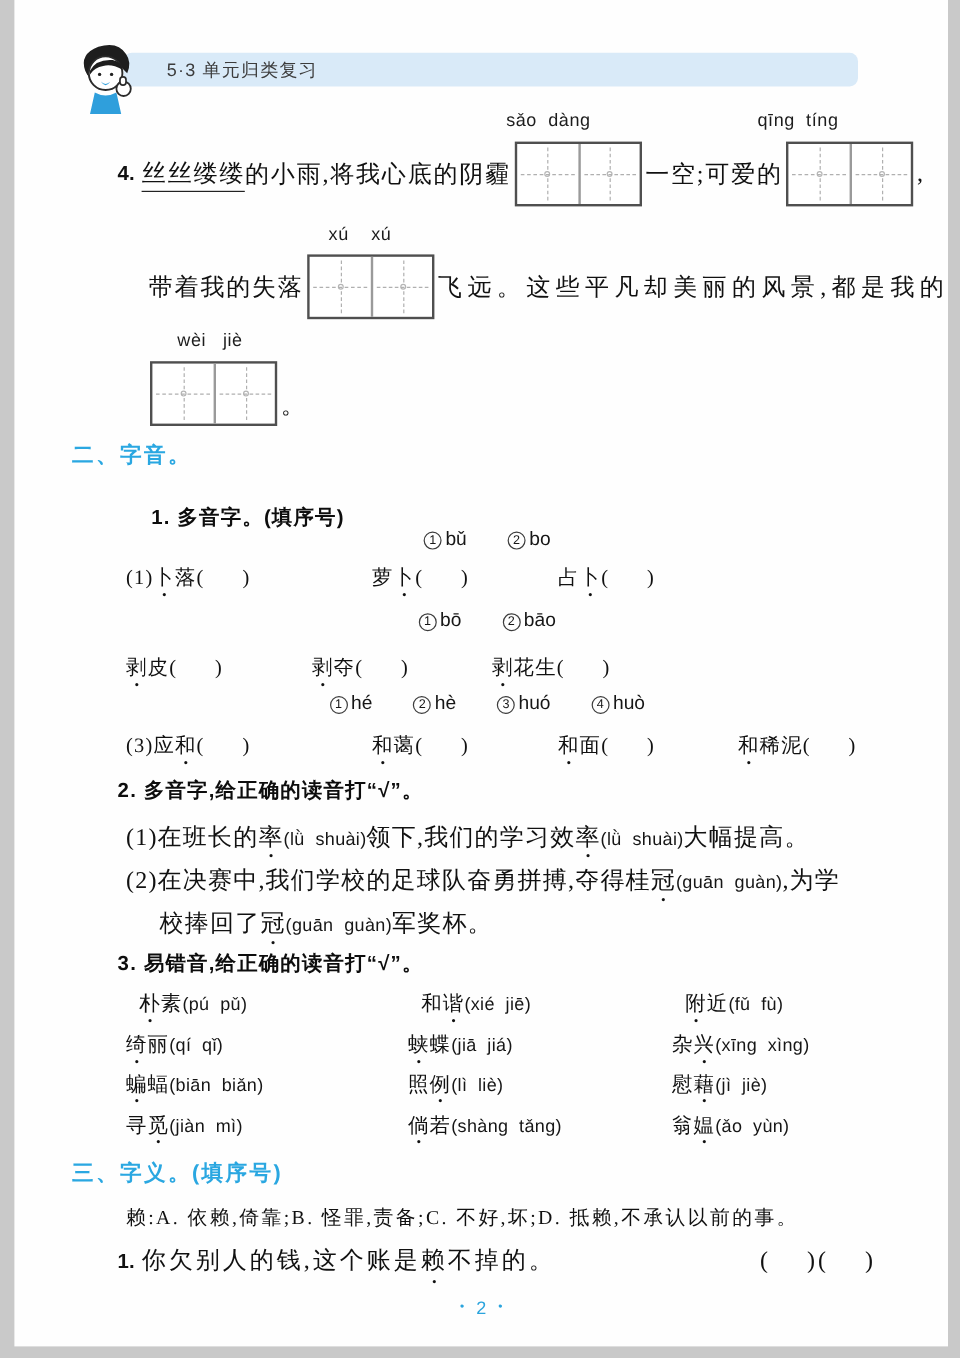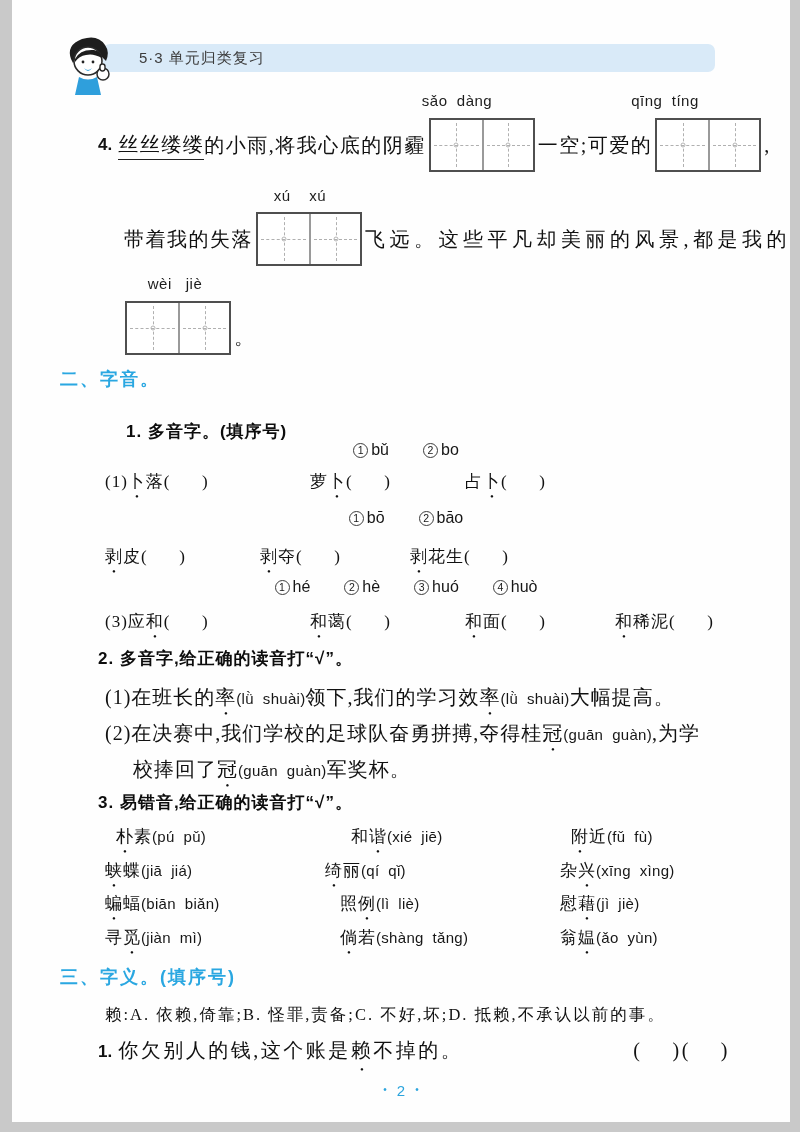--- a/index.html
+++ b/index.html
@@ -187,22 +187,22 @@
   </div>
 
   <div class="abs prompt" style="left:86px;top:791px;">3. 易错音,给正确的读音打“√”。</div>
 
   <div class="abs row" style="left:76px;top:825px;margin-left:28px;">
     <span class="cell w235"><span></span><span class="zd">朴</span><span>素</span><span class="py">(pú  pǔ)</span></span>
       <span class="cell w220"><span>和</span><span class="zd">谐</span><span></span><span class="py">(xié  jiē)</span></span>
       <span class="cell"><span></span><span class="zd">附</span><span>近</span><span class="py">(fǔ  fù)</span></span>
   </div>
   <div class="abs row" style="left:93px;top:859px;">
-    <span class="cell w220"><span></span><span class="zd">蛱</span><span>蝶</span><span class="py">(jiā  jiá)</span></span>
-      <span class="cell w235"><span></span><span class="zd">绮</span><span>丽</span><span class="py">(qí  qǐ)</span></span>
+    <span class="cell w235"><span></span><span class="zd">绮</span><span>丽</span><span class="py">(qí  qǐ)</span></span>
+      <span class="cell w220"><span></span><span class="zd">蛱</span><span>蝶</span><span class="py">(jiā  jiá)</span></span>
       <span class="cell"><span>杂</span><span class="zd">兴</span><span></span><span class="py">(xīng  xìng)</span></span>
   </div>
   <div class="abs row" style="left:93px;top:892px;">
     <span class="cell w235"><span></span><span class="zd">蝙</span><span>蝠</span><span class="py">(biān  biǎn)</span></span>
       <span class="cell w220"><span>照</span><span class="zd">例</span><span></span><span class="py">(lì  liè)</span></span>
       <span class="cell"><span>慰</span><span class="zd">藉</span><span></span><span class="py">(jì  jiè)</span></span>
   </div>
   <div class="abs row" style="left:93px;top:926px;">
     <span class="cell w235"><span>寻</span><span class="zd">觅</span><span></span><span class="py">(jiàn  mì)</span></span>
       <span class="cell w220"><span></span><span class="zd">倘</span><span>若</span><span class="py">(shàng  tǎng)</span></span>

